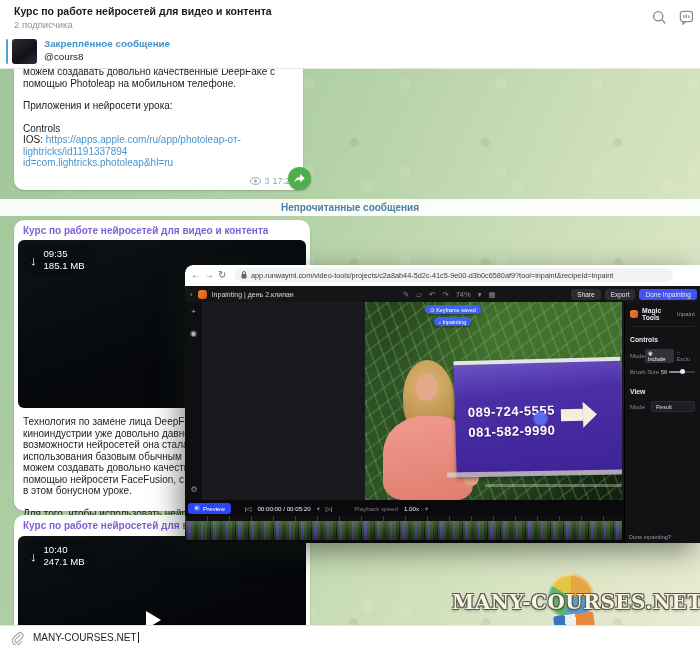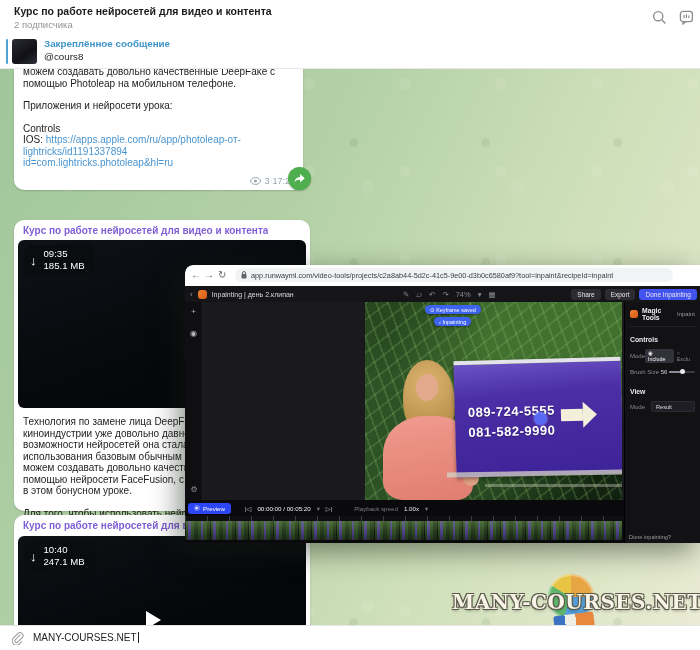--- a/index.html
+++ b/index.html
@@ -204,20 +204,23 @@
       <span>3</span>
       <span>17:27</span>
     </div>
   </div>
   <div class="abs" id="fwd1">
     <svg width="13" height="13" viewBox="0 0 20 20">
       <path d="M11 3 L18 9.5 L11 16 V12 C6.5 12 4 13.2 2 16 C2.8 10.5 6 8 11 7.6 Z" fill="#fff"></path>
     </svg>
   </div>
 
+  <div class="abs" id="unread">
+    <span>Непрочитанные сообщения</span>
+  </div>
 
   <div class="bubble" id="bubble2">
     <div class="chan-title">Курс по работе нейросетей для видео и контента</div>
     <div class="abs" id="vid1">
       <div class="dl-pill">
         <span class="dl-arrow">↓</span>
         <span class="dl-txt"><span>09:35</span><br>
         <span>185.1 MB</span></span>
       </div>
     </div>

